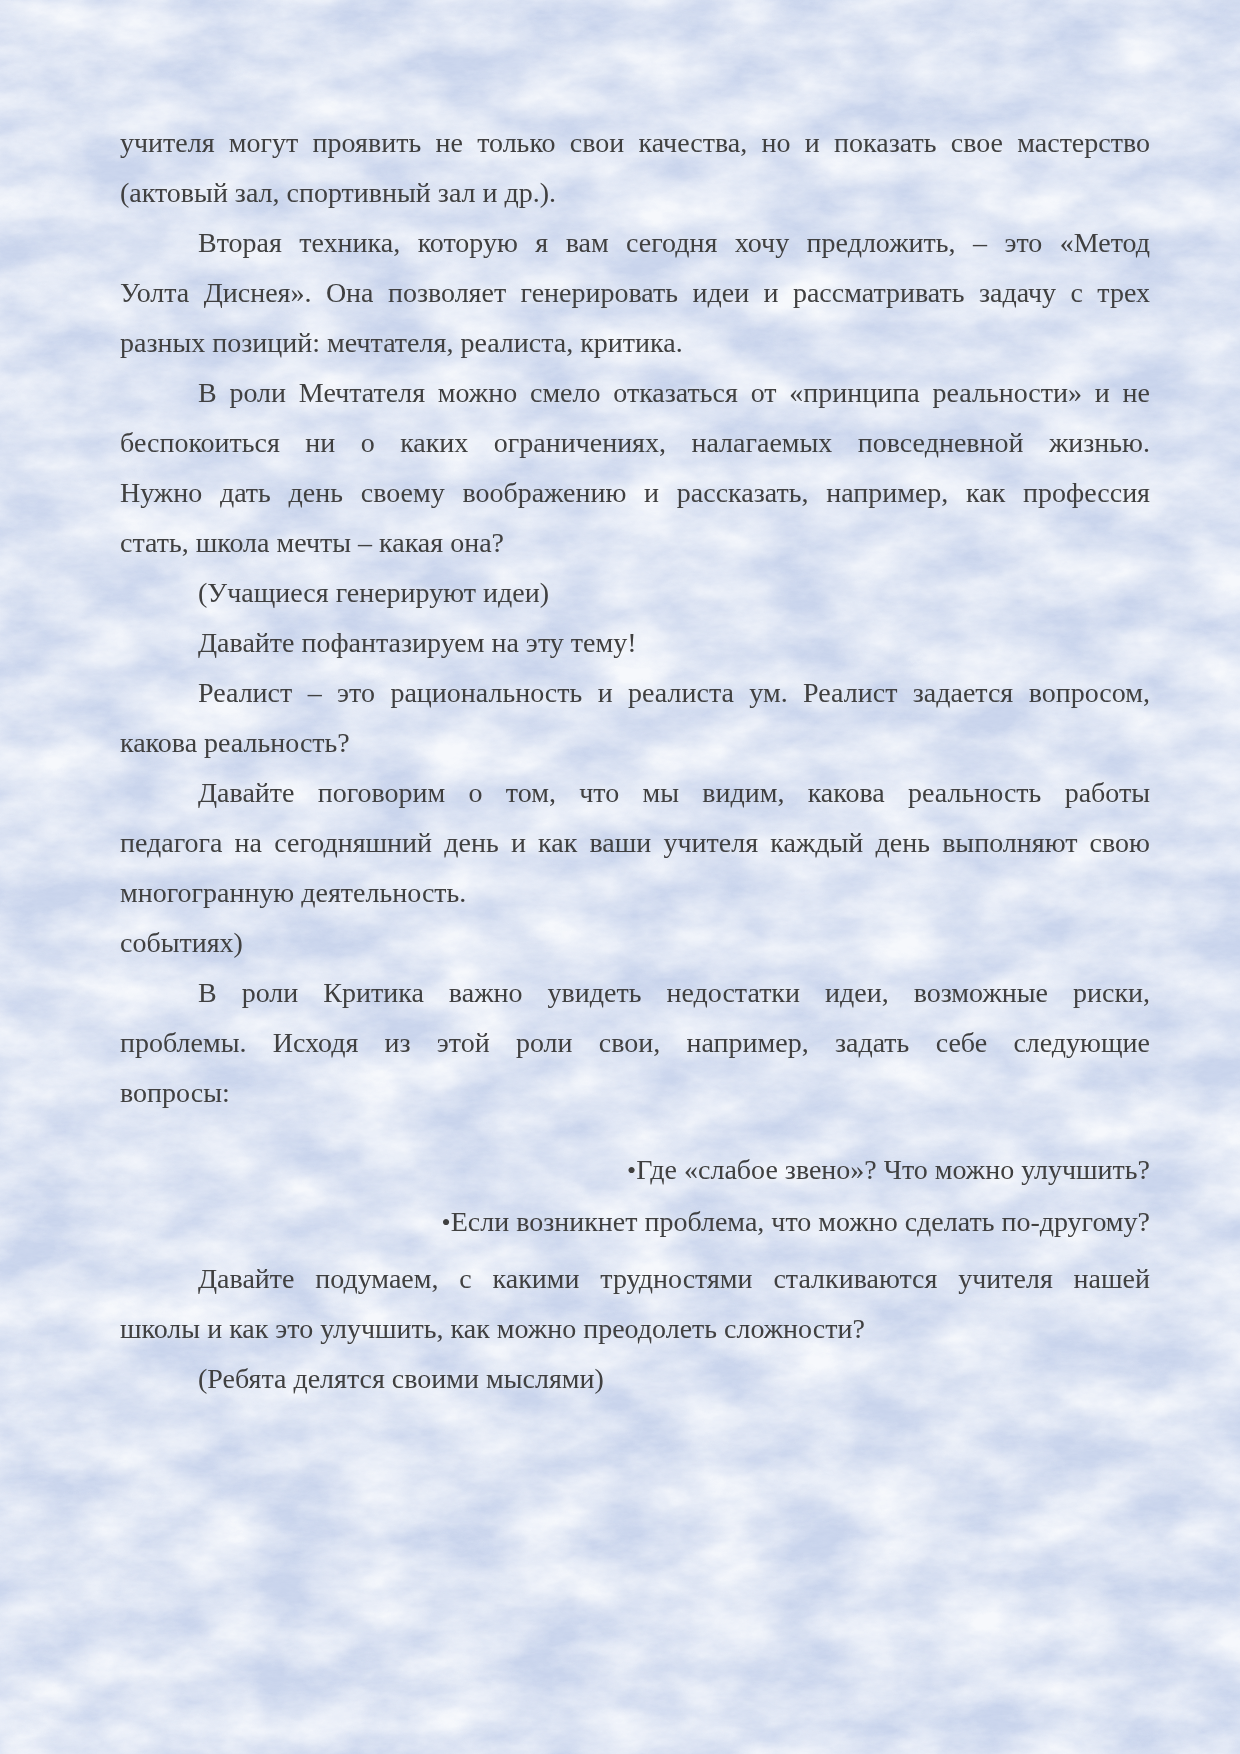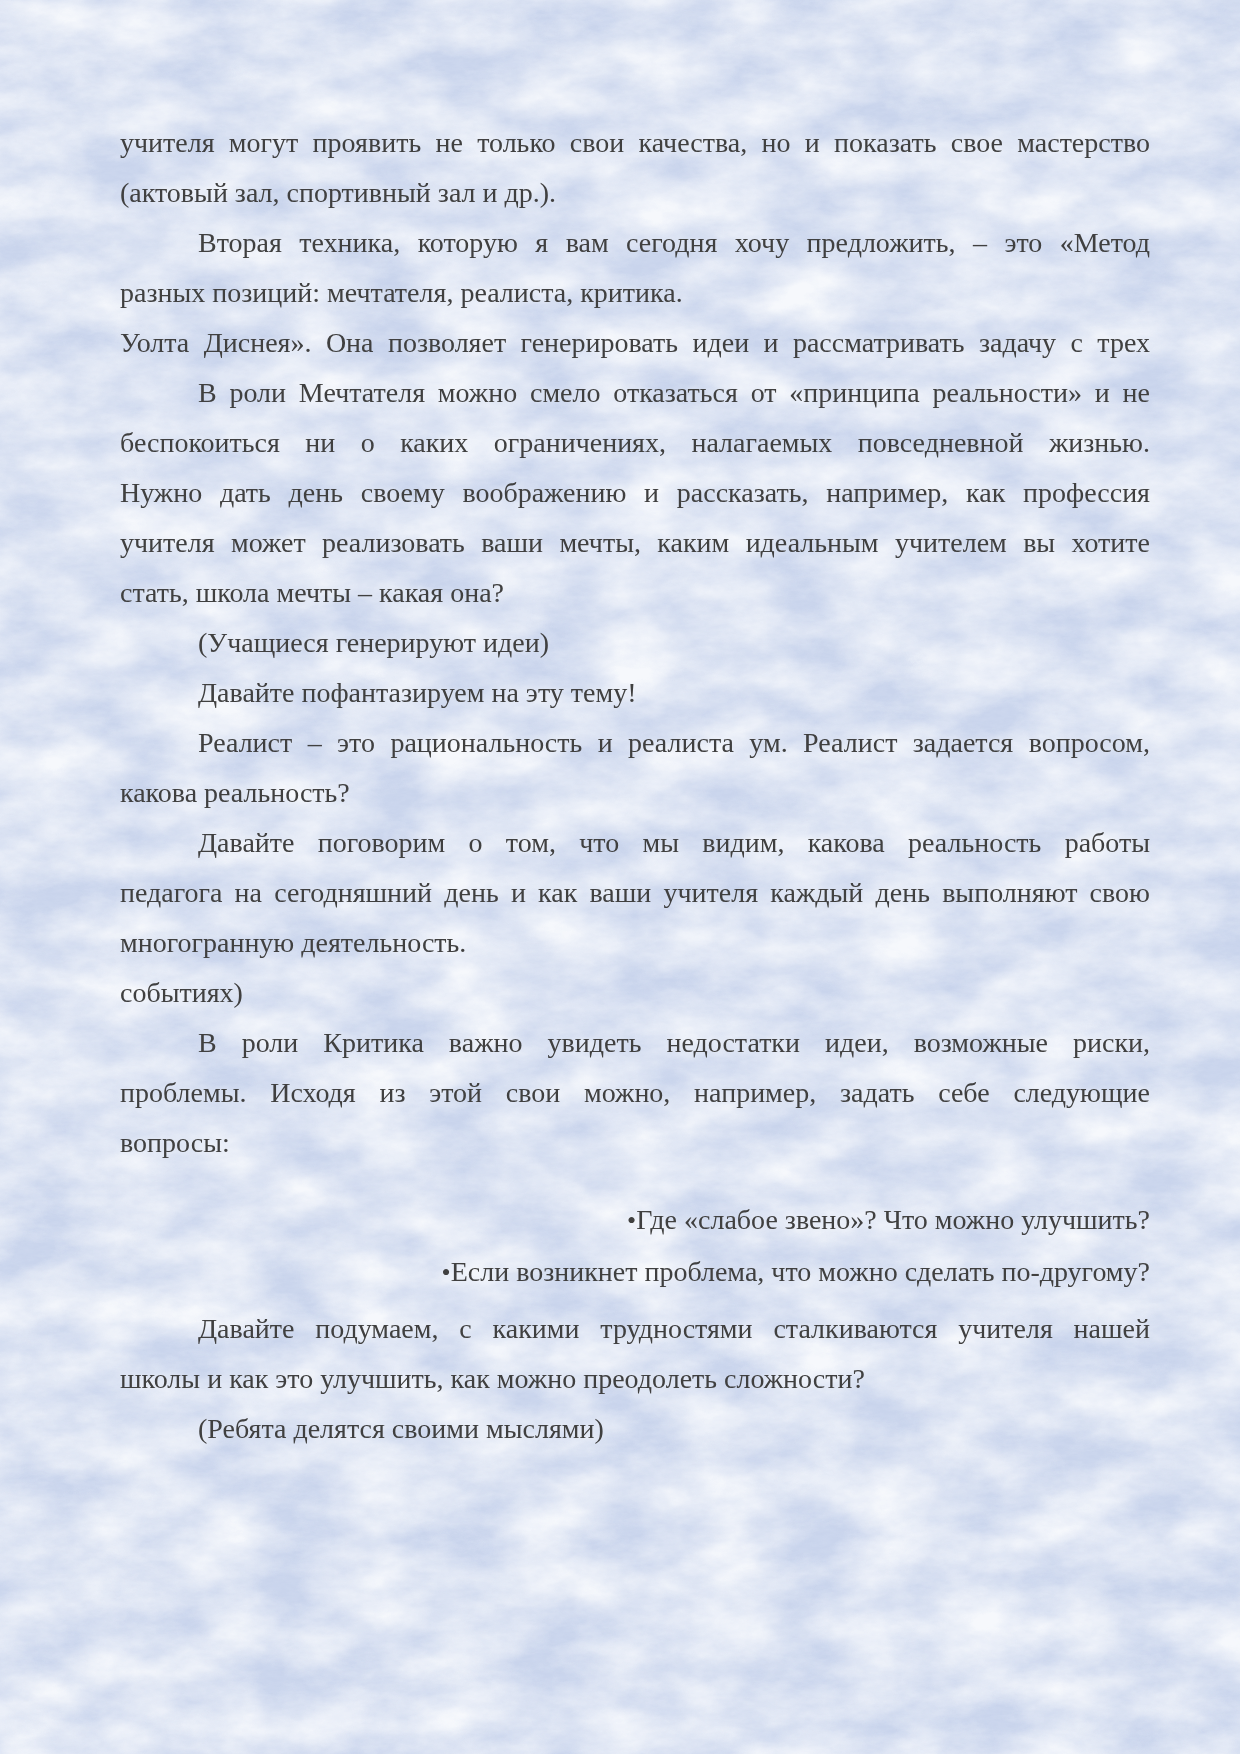--- a/index.html
+++ b/index.html
@@ -92,28 +92,27 @@
     </svg>
   </div>
 
   <div class="text-column">
       <div class="paragraph">
         <div class="line">учителя могут проявить не только свои качества, но и показать свое мастерство</div>
         <div class="line last">(актовый зал, спортивный зал и др.).</div>
       </div>
       <div class="paragraph">
         <div class="line indent">Вторая техника, которую я вам сегодня хочу предложить, – это «Метод</div>
+        <div class="line">Уолта Диснея». Она позволяет генерировать идеи и рассматривать задачу с трех</div>
         <div class="line last">разных позиций: мечтателя, реалиста, критика.</div>
-        <div class="line">Уолта Диснея». Она позволяет генерировать идеи и рассматривать задачу с трех</div>
       </div>
       <div class="paragraph">
         <div class="line indent">В роли Мечтателя можно смело отказаться от «принципа реальности» и не</div>
         <div class="line">беспокоиться ни о каких ограничениях, налагаемых повседневной жизнью.</div>
         <div class="line">Нужно дать день своему воображению и рассказать, например, как профессия</div>
-        <div class="line">учителя может реализовать ваши мечты, каким идеальным учителем вы хотите</div>
         <div class="line last">стать, школа мечты – какая она?</div>
       </div>
       <div class="paragraph">
         <div class="line last indent">(Учащиеся генерируют идеи)</div>
       </div>
       <div class="paragraph">
         <div class="line last indent">Давайте пофантазируем на эту тему!</div>
       </div>
       <div class="paragraph">
         <div class="line indent">Реалист – это рациональность и реалиста ум. Реалист задается вопросом,</div>
@@ -122,21 +121,21 @@
       <div class="paragraph">
         <div class="line indent">Давайте поговорим о том, что мы видим, какова реальность работы</div>
         <div class="line">педагога на сегодняшний день и как ваши учителя каждый день выполняют свою</div>
         <div class="line last">многогранную деятельность.</div>
       </div>
       <div class="paragraph">
         <div class="line last">событиях)</div>
       </div>
       <div class="paragraph">
         <div class="line indent">В роли Критика важно увидеть недостатки идеи, возможные риски,</div>
-        <div class="line">проблемы. Исходя из этой свои можно, например, задать себе следующие</div>
+        <div class="line">проблемы. Исходя из этой роли свои, например, задать себе следующие</div>
         <div class="line last">вопросы:</div>
       </div>
       <div class="bullet-list">
         <div class="bullet-item"><span class="bullet-marker">•</span><span>Где «слабое звено»? Что можно улучшить?</span></div>
         <div class="bullet-item"><span class="bullet-marker">•</span><span>Если возникнет проблема, что можно сделать по-другому?</span></div>
       </div>
       <div class="paragraph">
         <div class="line indent">Давайте подумаем, с какими трудностями сталкиваются учителя нашей</div>
         <div class="line last">школы и как это улучшить, как можно преодолеть сложности?</div>
       </div>

